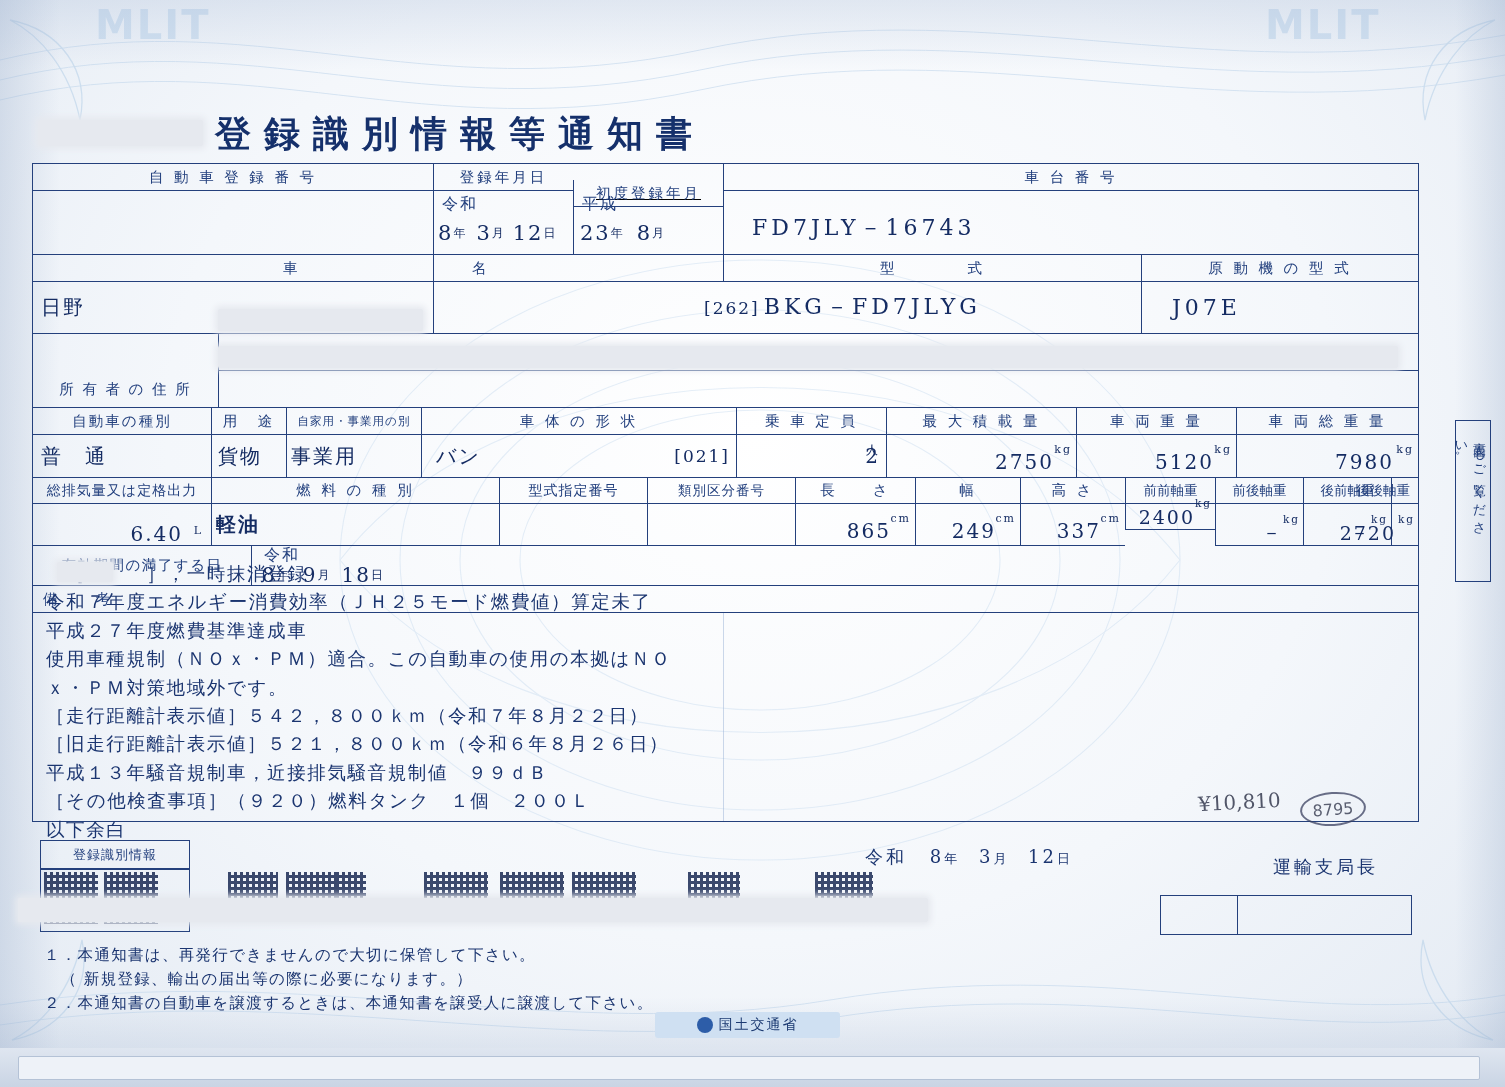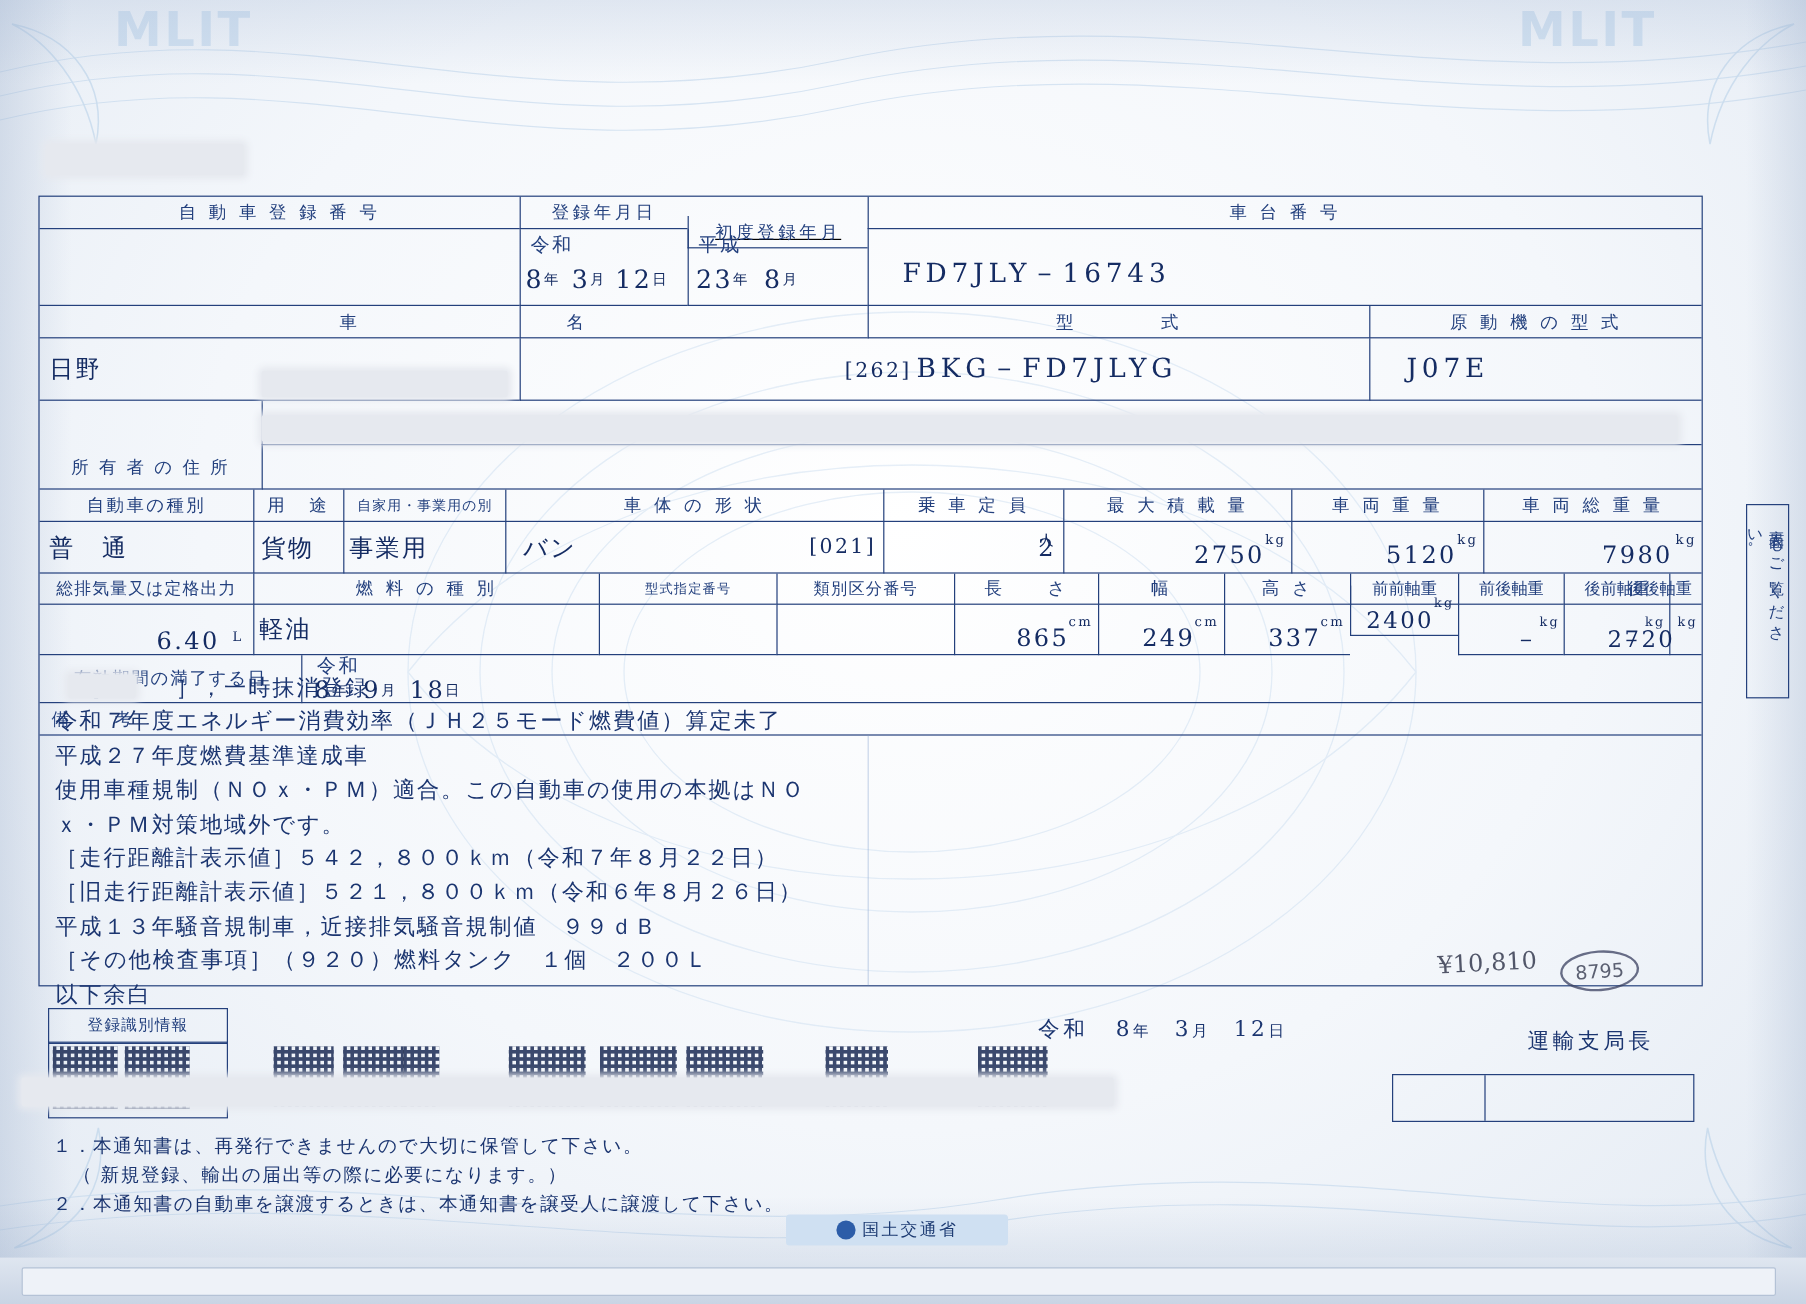--- a/index.html
+++ b/index.html
@@ -169,20 +169,21 @@
       <path d="M12,1040 C62,1030 92,990 82,940 C72,990 42,1025 12,1040 Z"></path>
       <path d="M1493,1040 C1443,1030 1413,990 1423,940 C1433,990 1463,1025 1493,1040 Z"></path>
     </g>
   </svg>
 
   <div class="watermark" style="left:95px;top:2px;font-size:40px;">MLIT</div>
   <div class="watermark" style="left:1265px;top:2px;font-size:40px;">MLIT</div>
 
   <div class="vignette"></div>
 
+  <div class="title">登録識別情報等通知書</div>
 
   <div class="tbl">
 
     <div class="cell bb" style="left:0;top:0;width:400px;height:27px;">
       <div class="lbl">自 動 車 登 録 番 号</div>
     </div>
     <div class="cell bb bl" style="left:400px;top:0;width:140px;height:27px;">
       <div class="lbl">登録年月日</div>
     </div>
     <div class="cell bb bl" style="left:540px;top:16px;width:150px;height:27px;text-decoration:underline;">
@@ -311,21 +312,21 @@
       <div class="val" style="position:absolute;right:4px;bottom:7px;font-size:11px;">kg</div>
     </div>
 
     <div class="cell bb" style="left:0;top:314px;width:178px;height:26px;">
       <div class="lbl" style="letter-spacing:1px;font-size:14px;">総排気量又は定格出力</div>
     </div>
     <div class="cell bb bl" style="left:178px;top:314px;width:288px;height:26px;">
       <div class="lbl">燃 料 の 種 別</div>
     </div>
     <div class="cell bb bl" style="left:466px;top:314px;width:148px;height:26px;">
-      <div class="lbl" style="font-size:11px;letter-spacing:1px;">型式指定番号</div>
+      <div class="lbl" style="font-size:14px;letter-spacing:1px;">型式指定番号</div>
     </div>
     <div class="cell bb bl" style="left:614px;top:314px;width:148px;height:26px;">
       <div class="lbl" style="font-size:13.5px;letter-spacing:1px;">類別区分番号</div>
     </div>
     <div class="cell bb bl" style="left:762px;top:314px;width:120px;height:26px;">
       <div class="lbl">長　　さ</div>
     </div>
     <div class="cell bb bl" style="left:882px;top:314px;width:105px;height:26px;">
       <div class="lbl">幅</div>
     </div>
@@ -343,21 +344,21 @@
     </div>
     <div class="cell bb bl" style="left:1358px;top:314px;width:27px;height:26px;">
       <div class="lbl" style="font-size:13.5px;letter-spacing:0;white-space:nowrap;transform:translateX(-22px);">後後軸重</div>
     </div>
 
     <div class="cell bb" style="left:0;top:340px;width:178px;height:42px;">
       <div class="val" style="position:absolute;right:28px;top:9px;">6.40</div>
       <div class="val" style="position:absolute;right:8px;top:6px;font-size:11px;">L</div>
     </div>
     <div class="cell bb bl" style="left:178px;top:340px;width:288px;height:42px;">
-      <div class="val" style="padding-left:4px;">軽油</div>
+      <div class="val" style="padding-left:4px;font-weight:bold;">軽油</div>
     </div>
     <div class="cell bb bl" style="left:466px;top:340px;width:148px;height:42px;">
       <div class="val c"></div>
     </div>
     <div class="cell bb bl" style="left:614px;top:340px;width:148px;height:42px;">
       <div class="val c"></div>
     </div>
     <div class="cell bb bl" style="left:762px;top:340px;width:120px;height:42px;">
       <div class="val" style="position:absolute;right:24px;top:6px;">865</div>
       <div class="val" style="position:absolute;right:4px;bottom:6px;font-size:11px;">cm</div>

